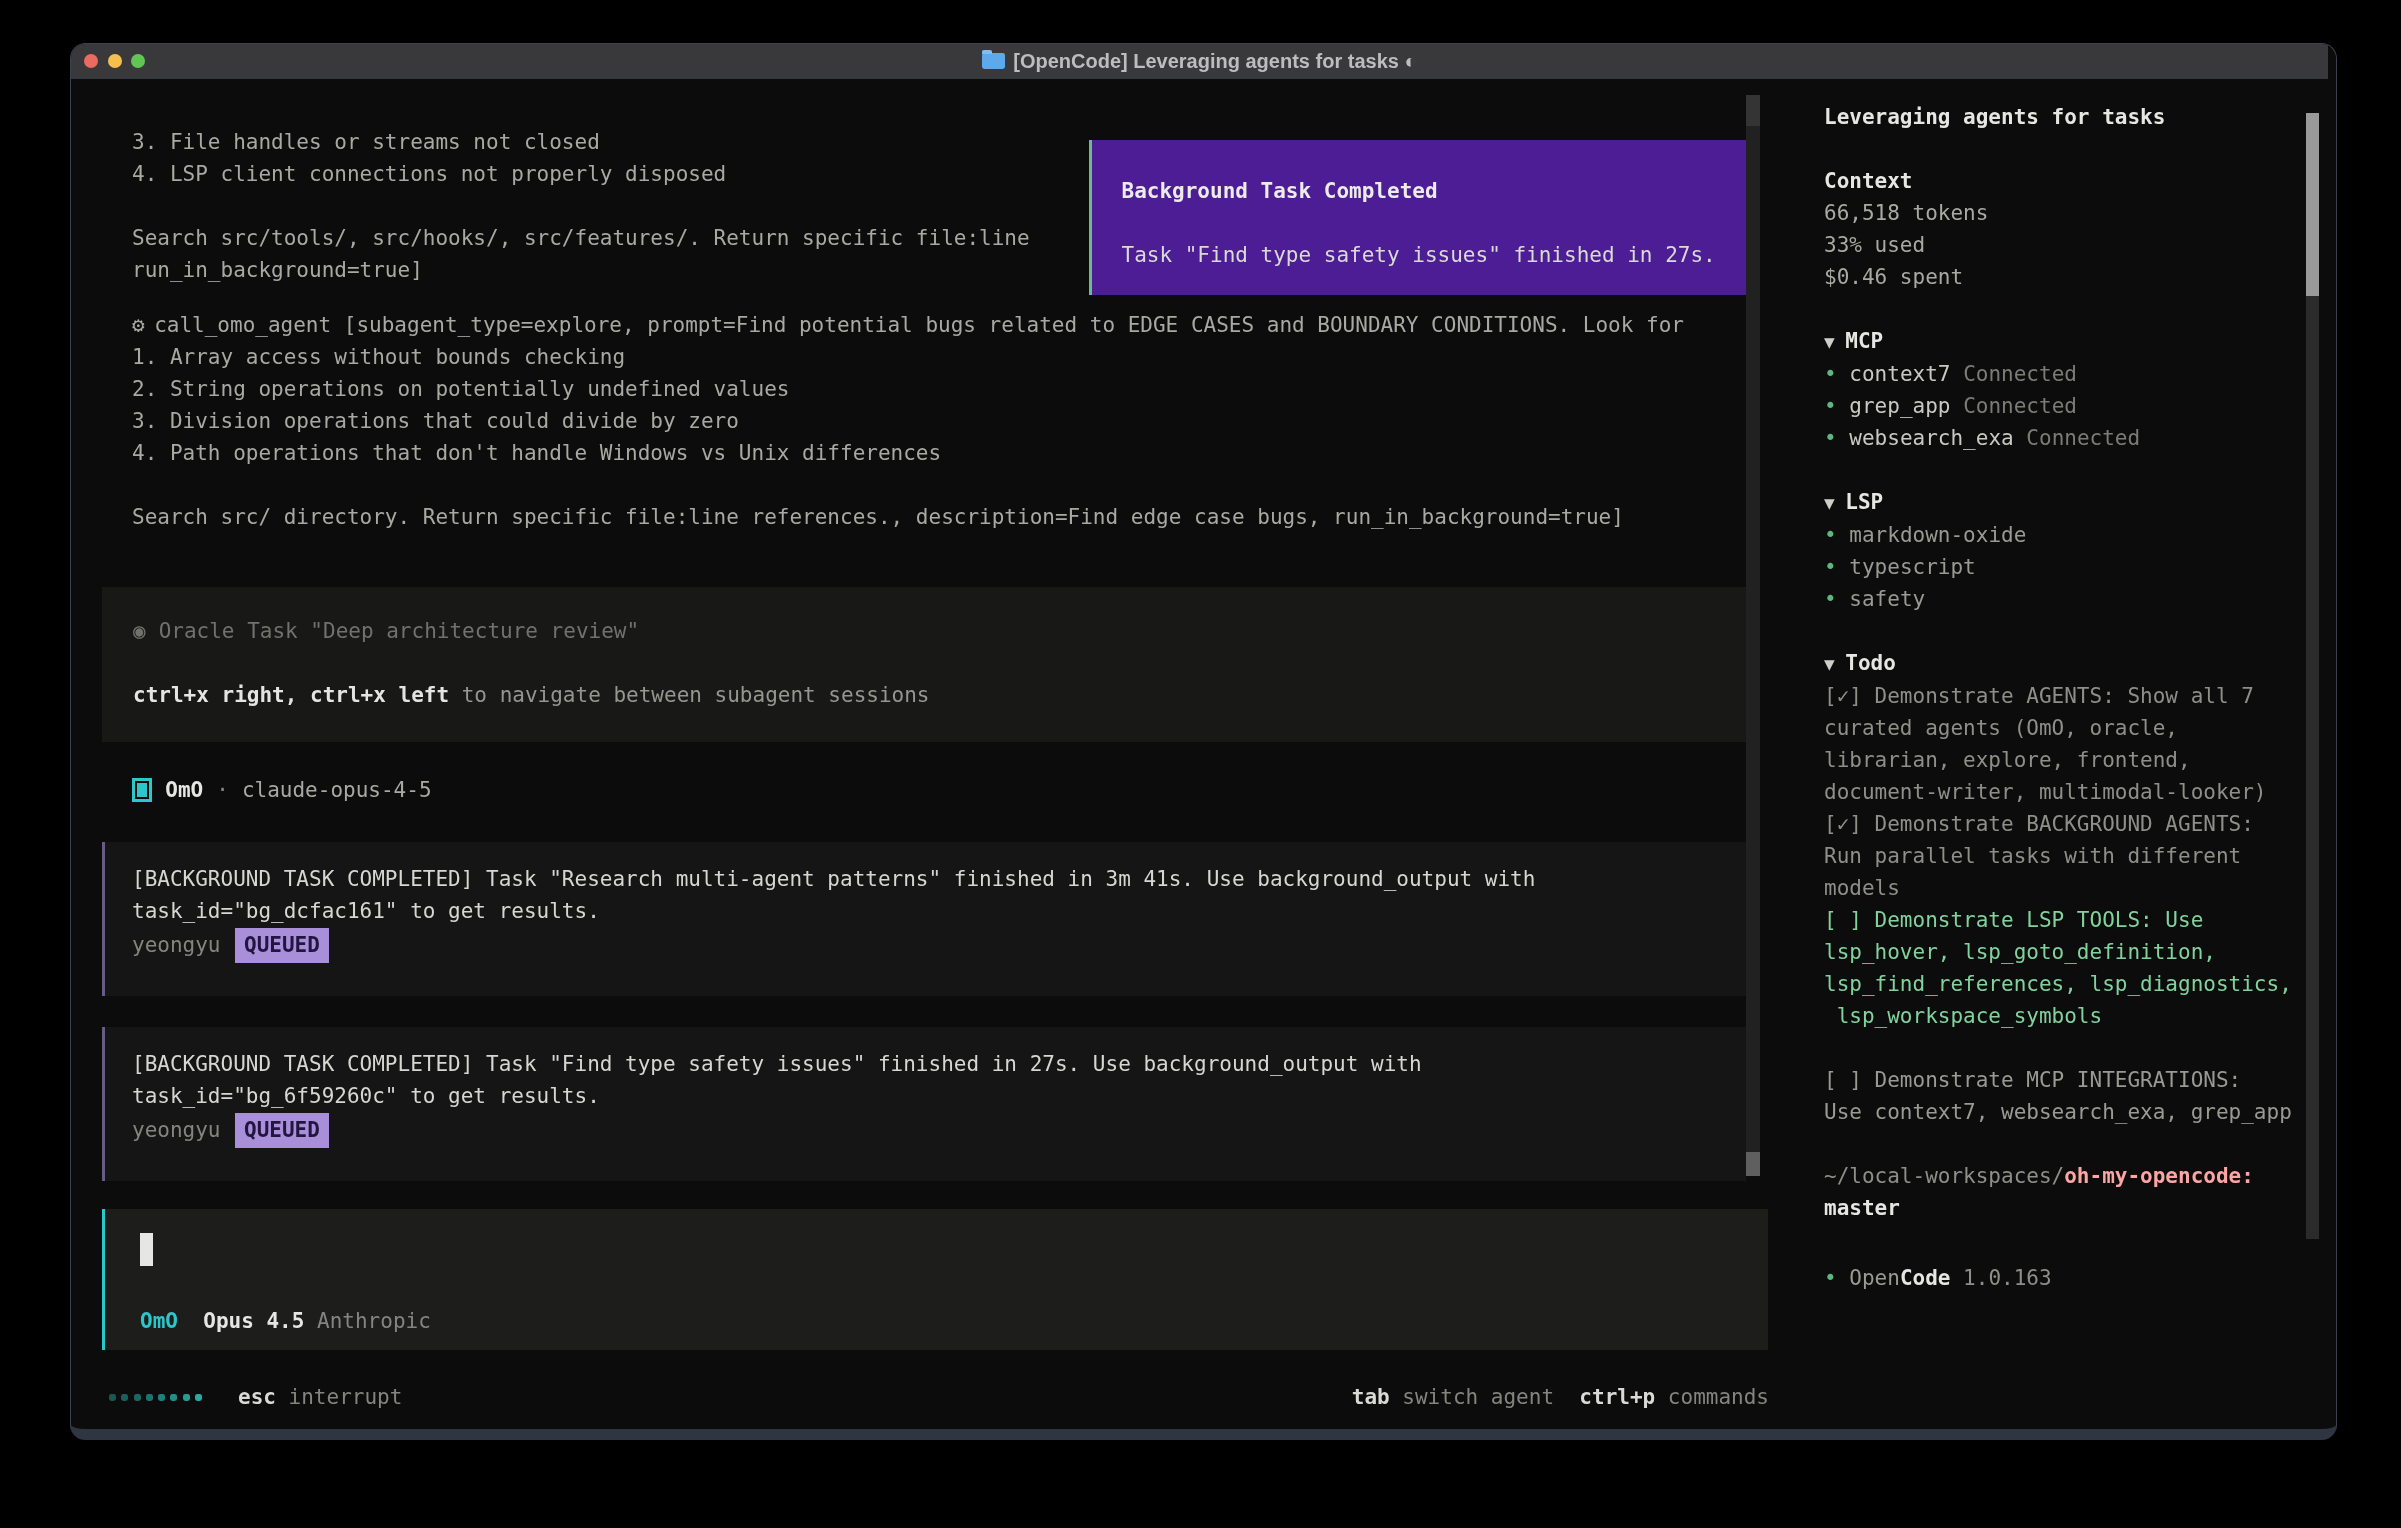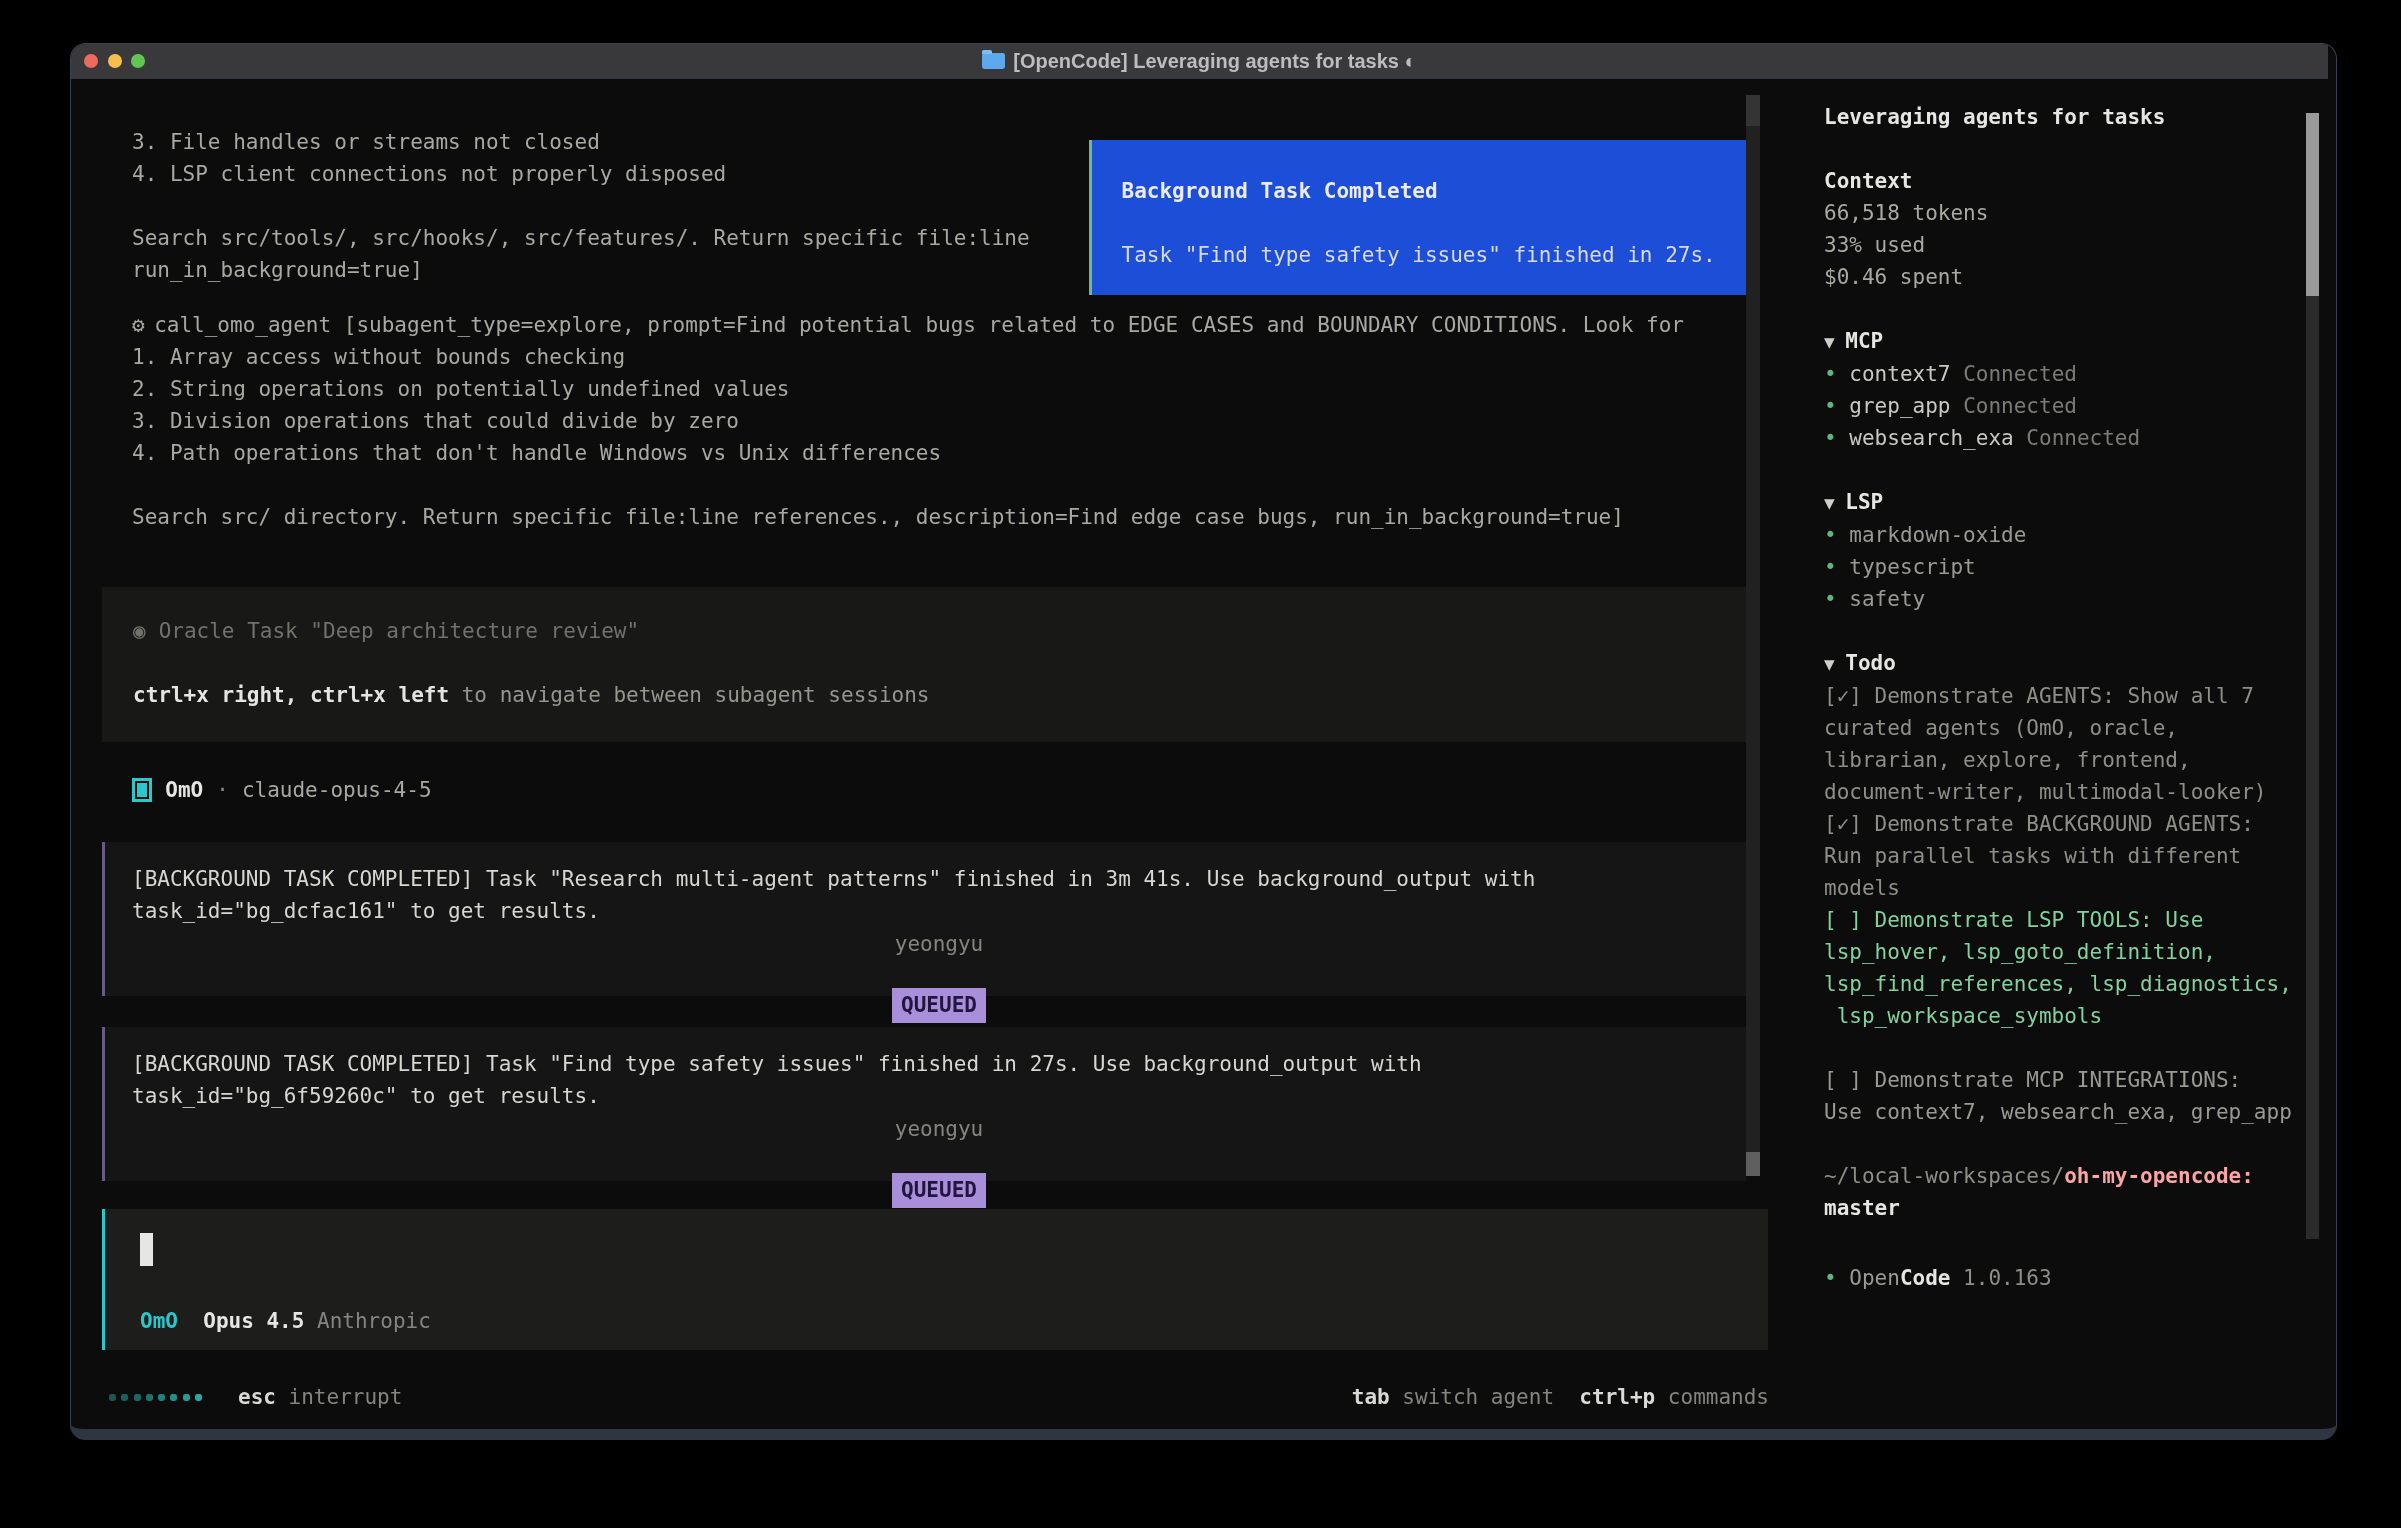--- a/index.html
+++ b/index.html
@@ -26,40 +26,40 @@
   .mono{font-size:21px;line-height:32px;}
   pre{margin:0;font-family:inherit;}
   .bold{font-weight:bold;}
   .white{color:#e6e6e2;}
   .gray{color:#a9a9a3;}
   .dim{color:#85857f;}
   .cyan{color:#2cc7c9;}
   
   .scrollback{position:absolute;left:61px;top:82px;color:#a9a9a3;white-space:pre;}
   .toast{position:absolute;left:1018px;top:96px;width:669px;height:155px;box-sizing:border-box;
-         background:#1d4ed8;border-left:3px solid #69bd8c;border-right:3px solid #69bd8c;}
+         background:#4c1d95;border-left:3px solid #69bd8c;border-right:3px solid #69bd8c;}
   .toast-title{position:absolute;left:29.5px;top:35px;color:#ececea;font-weight:bold;}
   .toast-body{position:absolute;left:29.5px;top:99px;color:#dadad6;}
   .toolcall{position:absolute;left:61px;top:265px;color:#a9a9a3;white-space:pre;}
   .gear{margin-right:9.5px;color:#a9a9a3;}
   .oracle-box{position:absolute;left:31px;top:543px;width:1644px;height:155px;box-sizing:border-box;
               background:#181817;}
   .oracle-line1{position:absolute;left:31px;top:28px;color:#72726c;}
   .oracle-icon{margin-right:13px;}
   .oracle-line2{position:absolute;left:31px;top:92px;}
   .oracle-line2 .keys{color:#e4e4e0;font-weight:bold;}
   .oracle-line2 .rest{color:#96968f;}
   .agent-header{position:absolute;left:61px;top:730px;height:32px;display:flex;align-items:center;gap:13px;}
   .agent-chip{width:9.5px;height:14px;border:3px solid #2cc7c9;padding:2.4px;display:inline-block;}
   .chip-inner{display:block;width:9.5px;height:14px;background:#2cc7c9;}
   .task-list{position:absolute;left:31px;top:798px;width:1644px;}
   .task-block{position:relative;width:1644px;height:154px;box-sizing:border-box;background:#151515;
               border-left:3.5px solid #665c86;margin-bottom:31px;padding:21px 0 0 27px;}
   .task-text{color:#d6d6d2;white-space:pre;}
-  .task-meta{display:flex;align-items:center;gap:28px;margin-top:1.2px;flex-direction:column;}
+  .task-meta{display:flex;align-items:center;gap:14px;margin-top:1.2px;}
   .badge{background:#a98fd9;color:#221540;font-weight:bold;padding:1.2px 9.5px;}
   .input-box{position:absolute;left:31px;top:1165px;width:1666px;height:141px;box-sizing:border-box;
              background:#1d1d1c;border-left:3.5px solid #2cc7c9;}
   .cursor{position:absolute;left:35px;top:23.6px;width:13px;height:33px;background:#e6e6e4;}
   .model-row{position:absolute;left:35px;top:96px;white-space:pre;}
   .statusbar{position:absolute;left:0;right:0;top:1337px;height:32px;}
   .spinner{position:absolute;left:38px;top:13px;display:flex;gap:5.3px;}
   .spinner span{width:7px;height:7px;border-radius:2.4px;background:#2ab3ab;display:inline-block;}
   .sp1{opacity:.45}.sp2{opacity:.5}.sp3{opacity:.55}.sp4{opacity:.62}
   .sp5{opacity:.7}.sp6{opacity:.78}.sp7{opacity:.86}.sp8{opacity:.95}

